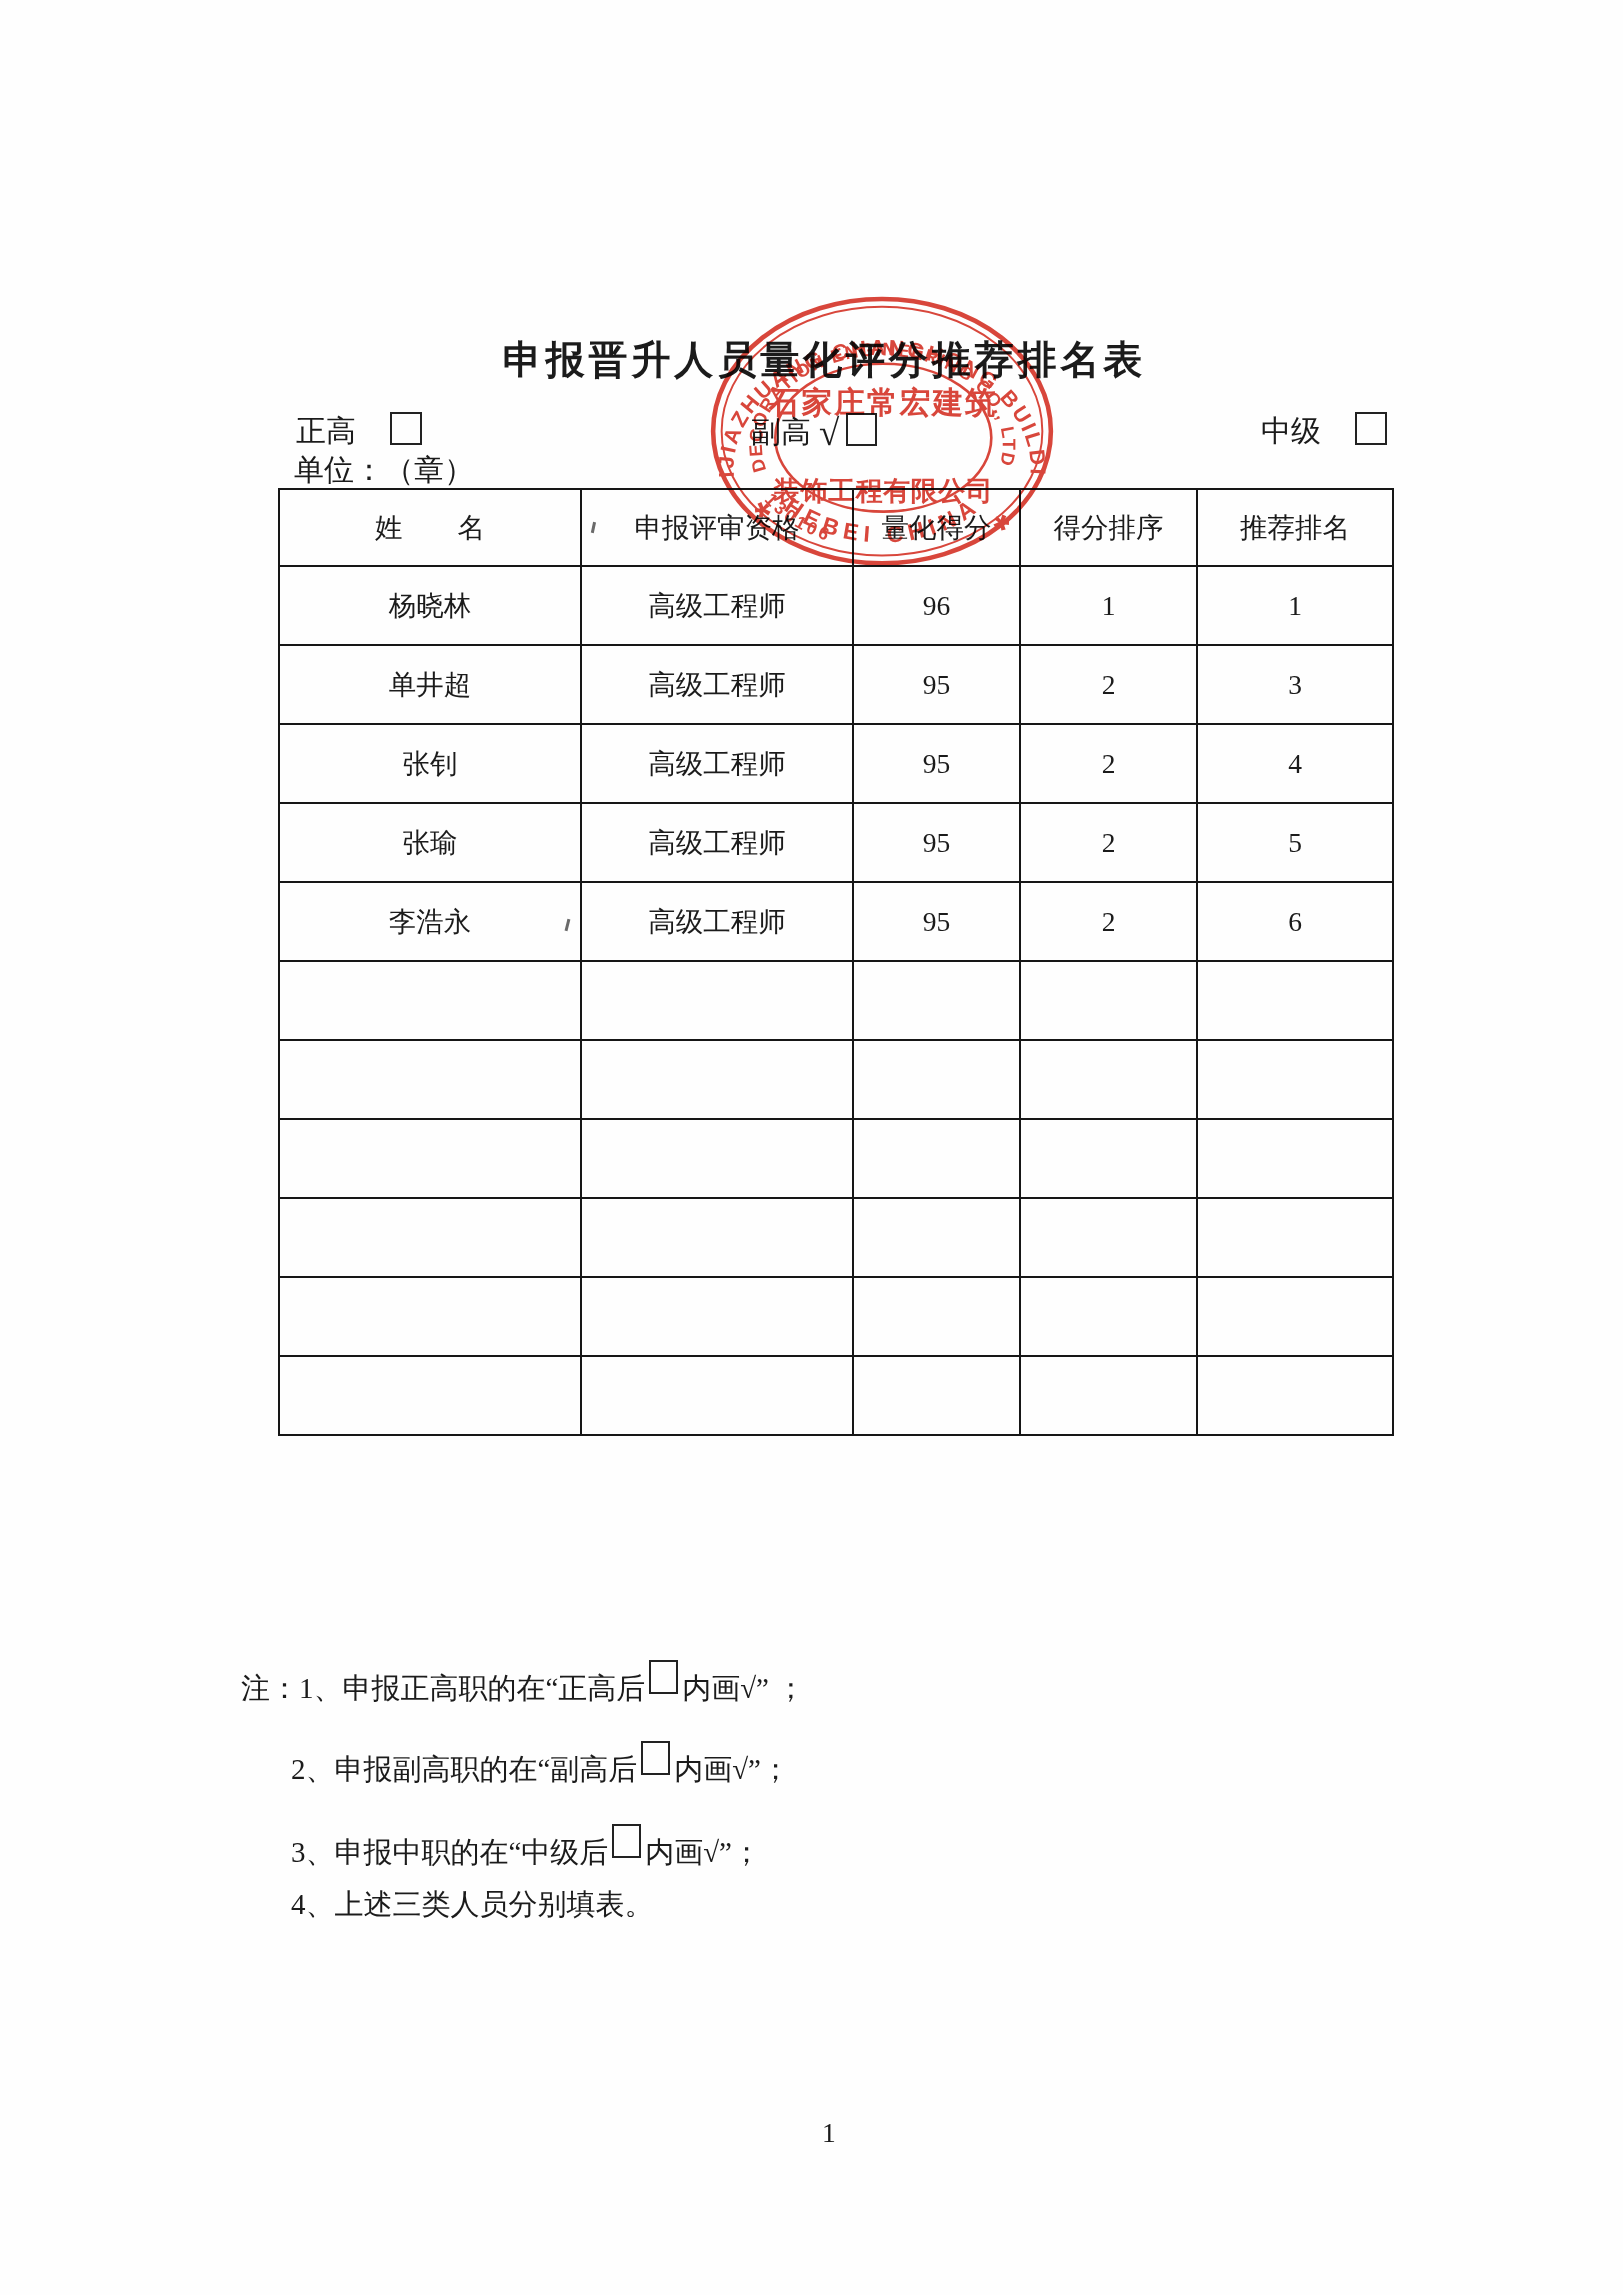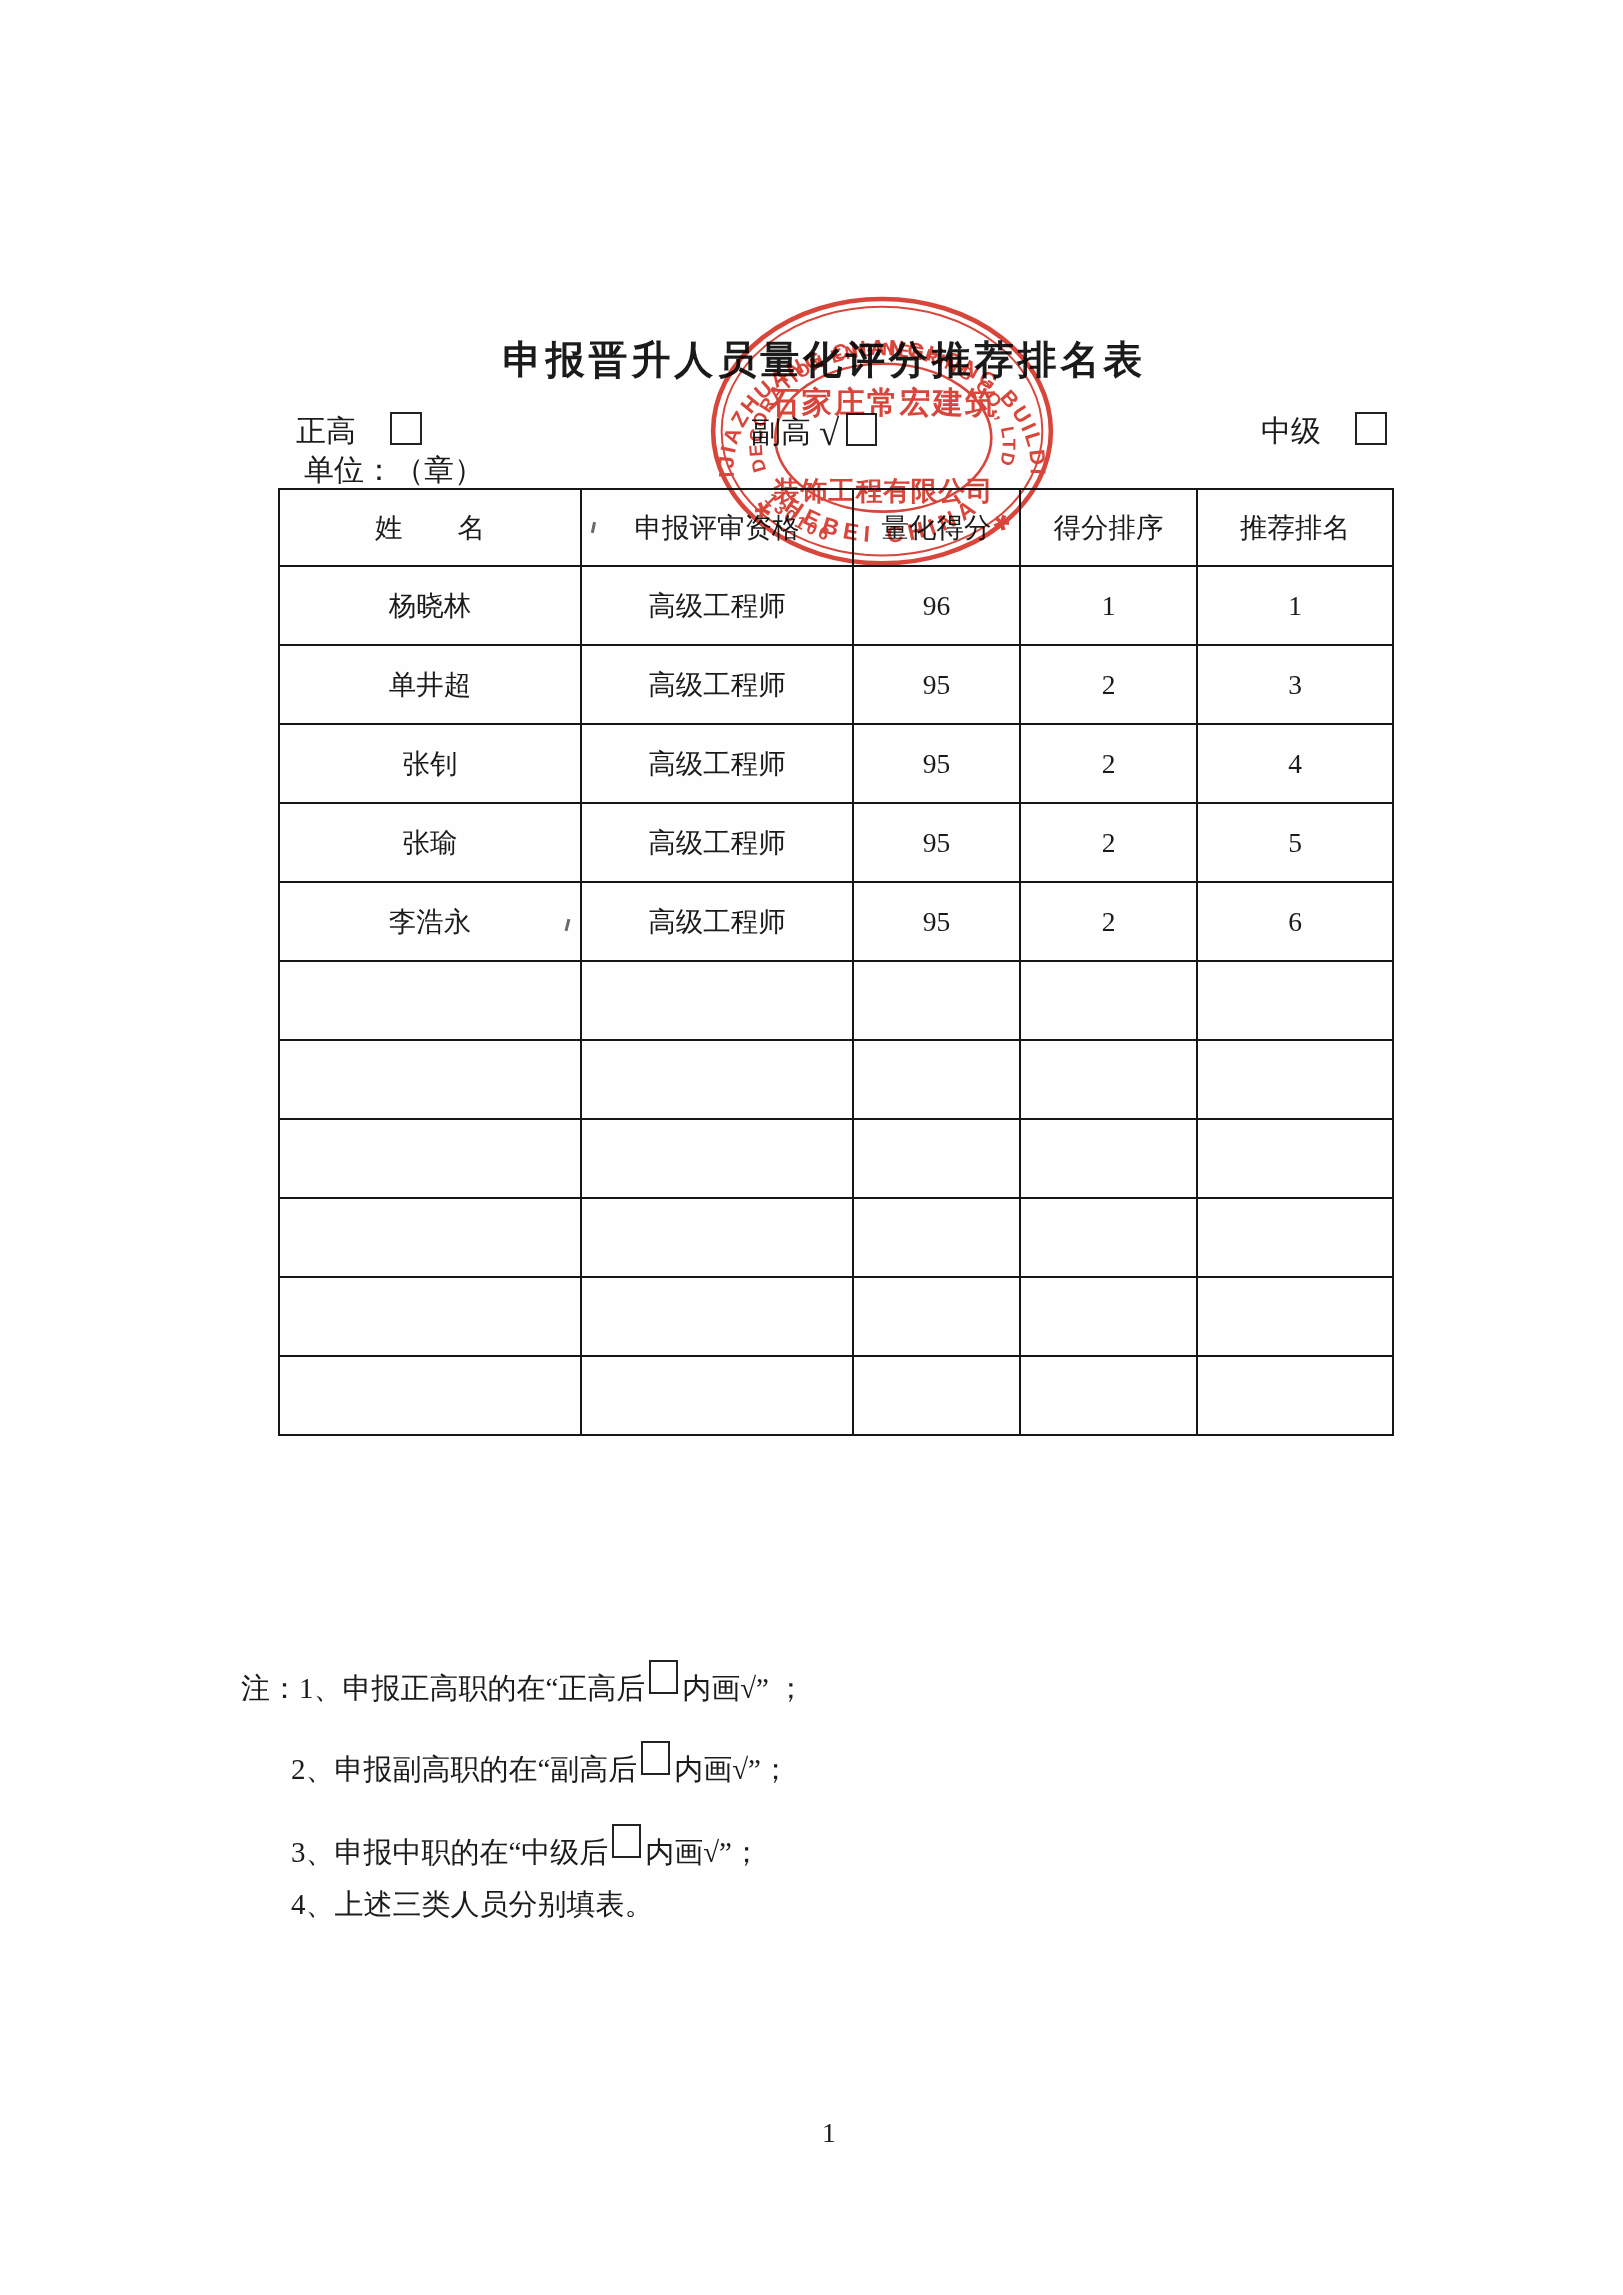--- a/index.html
+++ b/index.html
@@ -20,21 +20,21 @@
   .cbox{
     display:inline-block;width:27.5px;height:29px;border:2px solid #222;
     vertical-align:-3.9px;background:transparent;
   }
   .gap-lg{display:inline-block;width:34px;}
   .gap-sm{display:inline-block;width:7.9px;}
   .checkmark{
     display:inline-block;font-size:37px;font-weight:bold;
     transform:translateY(2.6px);margin-right:6.5px;
   }
-  .unit-line{position:absolute;left:304px;top:450px;font-size:30px;}
+  .unit-line{position:absolute;left:294px;top:450px;font-size:30px;}
   table.main{
     position:absolute;left:278px;top:488px;width:1114px;
     border-collapse:collapse;table-layout:fixed;
     border:2.6px solid #161616;
   }
   table.main th,table.main td{
     border:2px solid #161616;text-align:center;vertical-align:middle;
     font-weight:normal;font-size:27.5px;padding:0;overflow:hidden;
   }
   table.main th{height:75px;}

